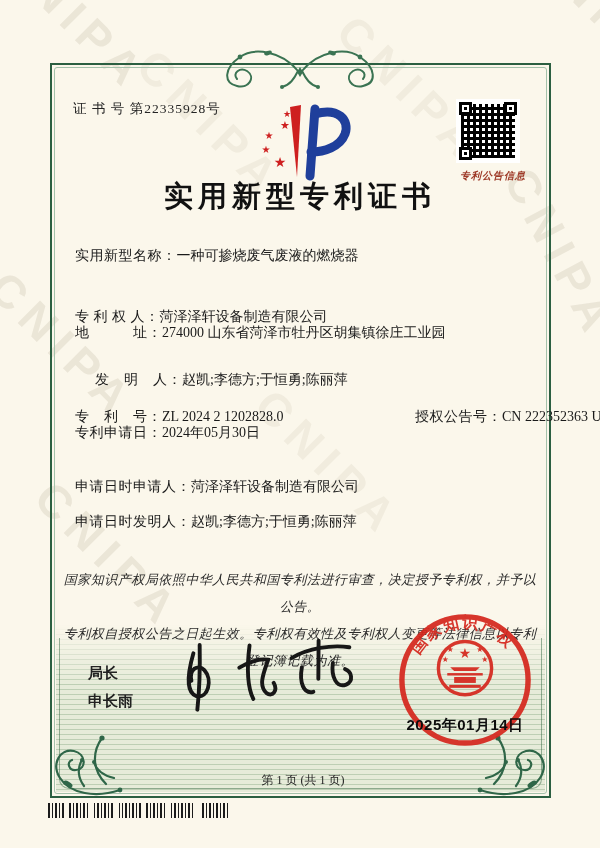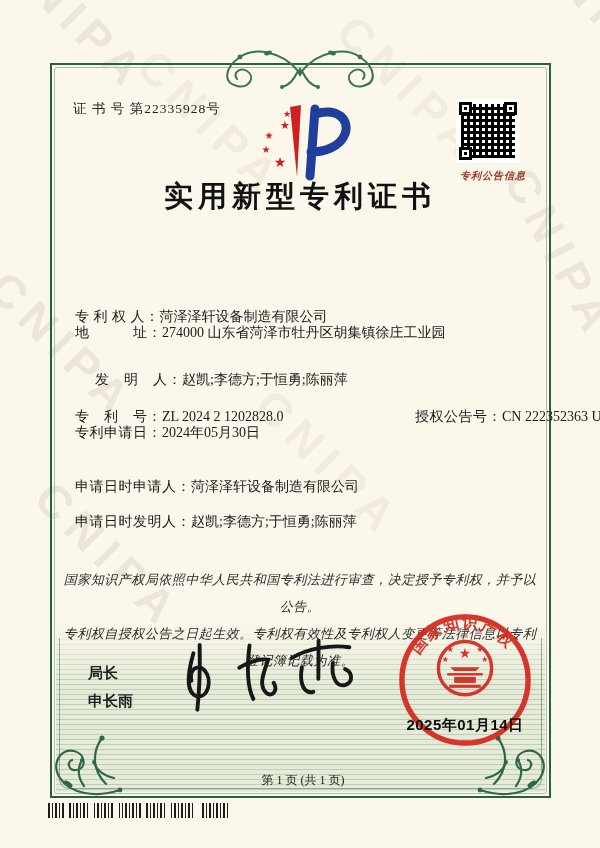--- a/index.html
+++ b/index.html
@@ -194,20 +194,23 @@
       <text x="47" y="14" font-size="9">★</text>
       <text x="45" y="26" font-size="11">★</text>
       <text x="29" y="36" font-size="10">★</text>
       <text x="26" y="50" font-size="10">★</text>
       <text x="40" y="64" font-size="14">★</text>
     </g>
   </svg>
 
   <div class="doc-title">实用新型专利证书</div>
 
+  <div class="row" style="top:247px;">
+    <span class="lbl">实用新型名称：</span><span>一种可掺烧废气废液的燃烧器</span>
+  </div>
   <div class="row" style="top:308px;">
     <span class="lbl">专 利 权 人：</span><span>菏泽泽轩设备制造有限公司</span>
   </div>
   <div class="row" style="top:324px;">
     <span class="lbl">地　　　址：</span><span>274000 山东省菏泽市牡丹区胡集镇徐庄工业园</span>
   </div>
   <div class="row" style="top:371px;margin-left:20px;">
     <span class="lbl">发　明　人：</span><span>赵凯;李德方;于恒勇;陈丽萍</span>
   </div>
   <div class="row" style="top:408px;width:460px;">

